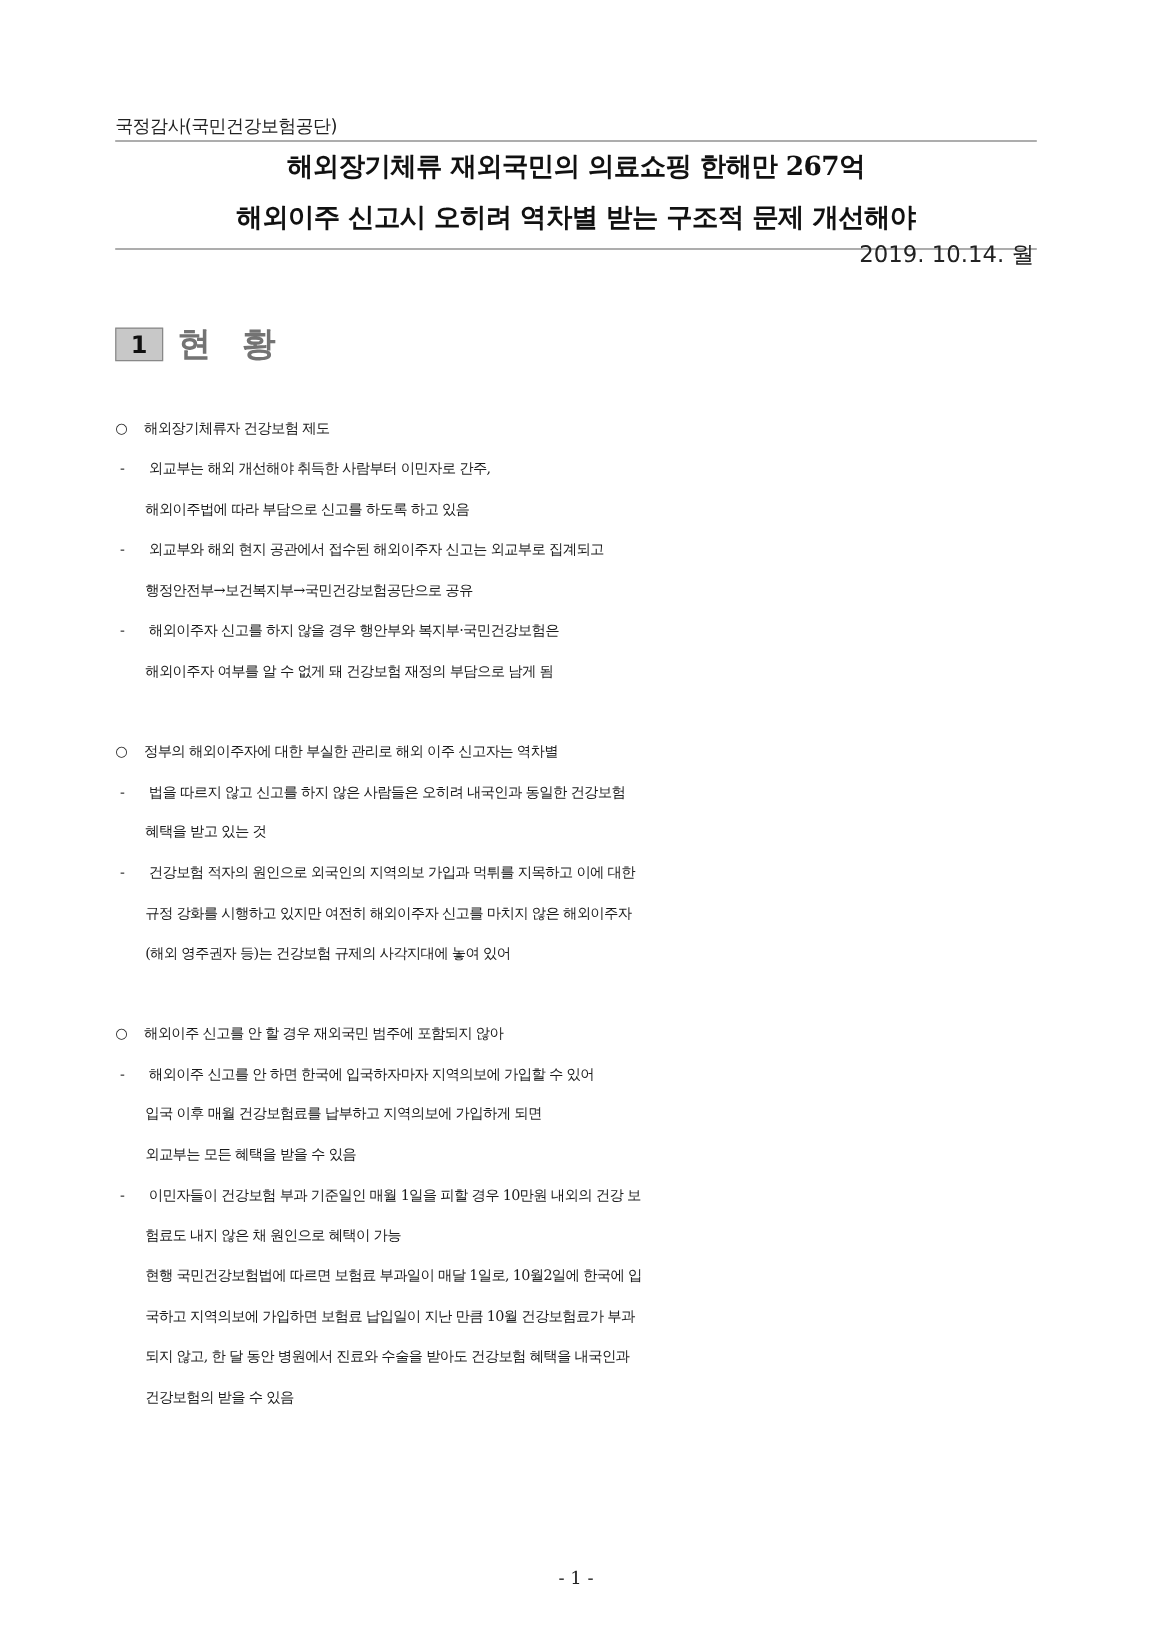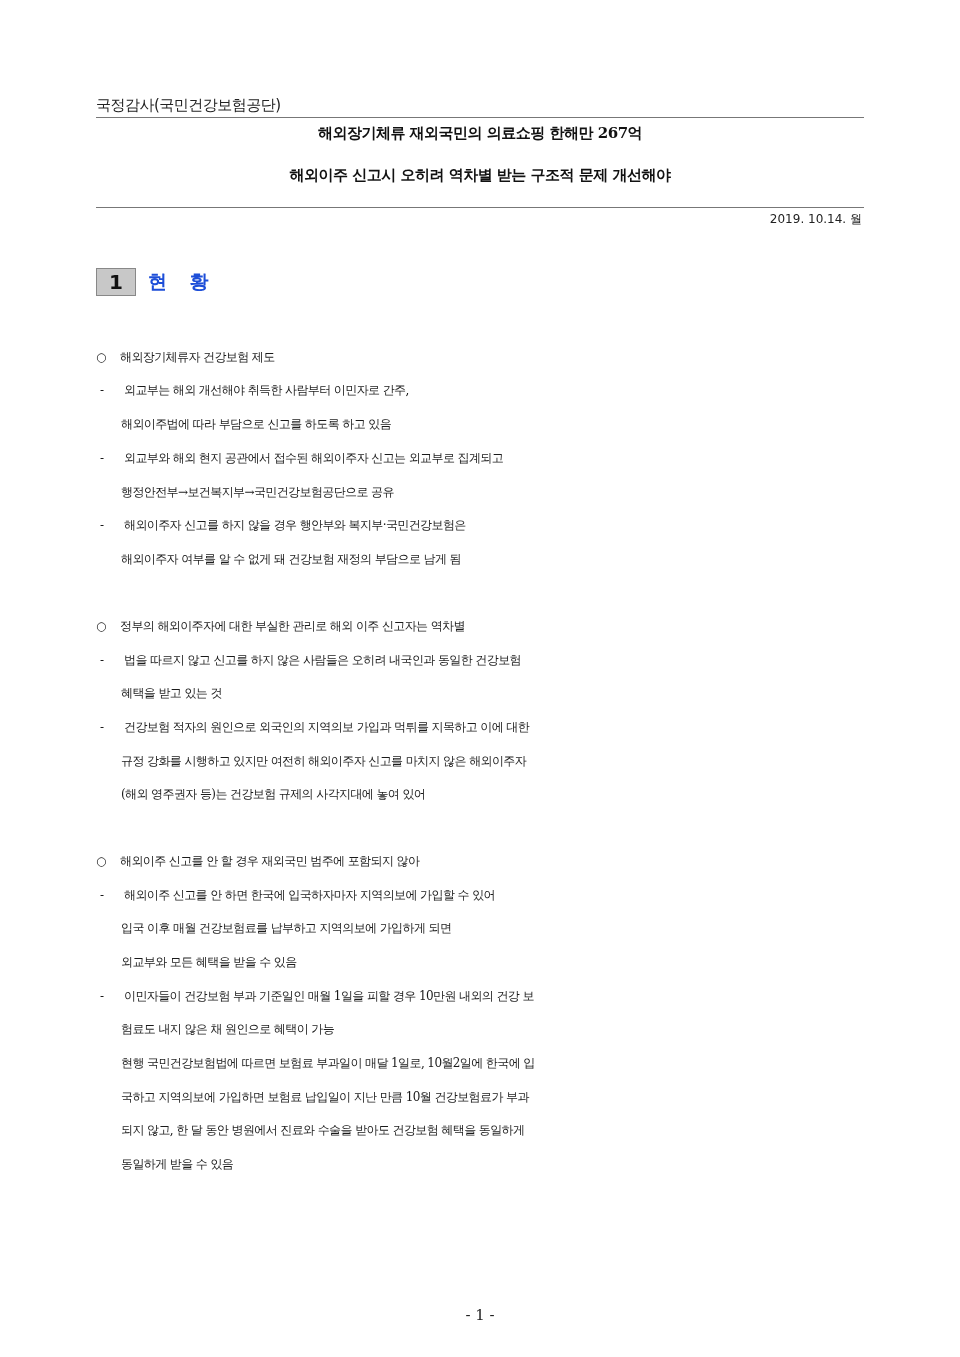--- a/index.html
+++ b/index.html
@@ -11,39 +11,39 @@
     .header-label {
       position: absolute; left: 96px; top: 96px;
       font-size: 15px; letter-spacing: -0.5px; color: #222;
     }
     .rule { position: absolute; left: 96px; width: 768px; height: 1px; background: #777; }
     .rule.top { top: 117px; }
     .rule.bottom { top: 207px; }
 
     .title {
       position: absolute; left: 96px; width: 768px; text-align: center;
-      font-family: "DejaVu Serif", serif; font-size: 15px; font-weight: bold;
+      font-family: "DejaVu Serif", serif; font-size: 22px; font-weight: bold;
       letter-spacing: -0.5px; color: #111;
     }
     .title.l1 { top: 124px; }
     .title.l2 { top: 166px; }
 
     .date {
-      position: absolute; right: 98px; top: 211px;
-      font-size: 12px; color: #222; margin-left: 28px;
+      position: absolute; right: 98px; top: 199px;
+      font-size: 19px; color: #222; margin-left: 28px;
     }
 
     .section-head { position: absolute; left: 96px; top: 268px; display: flex; align-items: center; }
     .section-num {
       width: 40px; height: 28px; background: #c8c8c8; border: 1px solid #888;
       display: flex; align-items: center; justify-content: center;
       font-size: 20px; font-weight: bold; color: #111;
     }
     .section-title {
-      margin-left: 12px; font-size: 19px; font-weight: bold; letter-spacing: 8px; color: #1d4ed8;
+      margin-left: 12px; font-size: 28px; font-weight: bold; letter-spacing: 8px; color: #737373;
     }
 
     .line {
       position: absolute; left: 96px; white-space: nowrap;
       font-family: "DejaVu Serif", serif; font-size: 12px; letter-spacing: -0.6px; color: #1a1a1a;
       line-height: 24px;
     }
     .line.indent { left: 121px; }
     .line.dash { left: 100px; }
     .bullet { display: inline-block; width: 24px; }
@@ -101,24 +101,24 @@
   <div class="line indent" style="top:749px;">규정 강화를 시행하고 있지만 여전히 해외이주자 신고를 마치지 않은 해외이주자</div>
   <div class="line indent" style="top:782px;">(해외 영주권자 등)는 건강보험 규제의 사각지대에 놓여 있어</div>
 
   <div class="line" style="top:849px;">
     <span class="bullet">○</span><span>해외이주 신고를 안 할 경우 재외국민 범주에 포함되지 않아</span>
   </div>
   <div class="line dash" style="top:883px;">
     <span class="bullet">-</span><span>해외이주 신고를 안 하면 한국에 입국하자마자 지역의보에 가입할 수 있어</span>
   </div>
   <div class="line indent" style="top:916px;">입국 이후 매월 건강보험료를 납부하고 지역의보에 가입하게 되면</div>
-  <div class="line indent" style="top:950px;">외교부와 모든 혜택을 받을 수 있음</div>
+  <div class="line indent" style="top:950px;">외교부는 모든 혜택을 받을 수 있음</div>
   <div class="line dash" style="top:984px;">
     <span class="bullet">-</span><span>이민자들이 건강보험 부과 기준일인 매월 1일을 피할 경우 10만원 내외의 건강 보</span>
   </div>
   <div class="line indent" style="top:1017px;">험료도 내지 않은 채 원인으로 혜택이 가능</div>
   <div class="line indent" style="top:1051px;">현행 국민건강보험법에 따르면 보험료 부과일이 매달 1일로, 10월2일에 한국에 입</div>
   <div class="line indent" style="top:1085px;">국하고 지역의보에 가입하면 보험료 납입일이 지난 만큼 10월 건강보험료가 부과</div>
-  <div class="line indent" style="top:1118px;">되지 않고, 한 달 동안 병원에서 진료와 수술을 받아도 건강보험 혜택을 동일하게</div>
-  <div class="line indent" style="top:1152px;">동일하게 받을 수 있음</div>
+  <div class="line indent" style="top:1118px;">되지 않고, 한 달 동안 병원에서 진료와 수술을 받아도 건강보험 혜택을 내국인과</div>
+  <div class="line indent" style="top:1152px;">건강보험의 받을 수 있음</div>
 
   <div class="footer">- 1 -</div>
 </div>
 
 </body></html>

